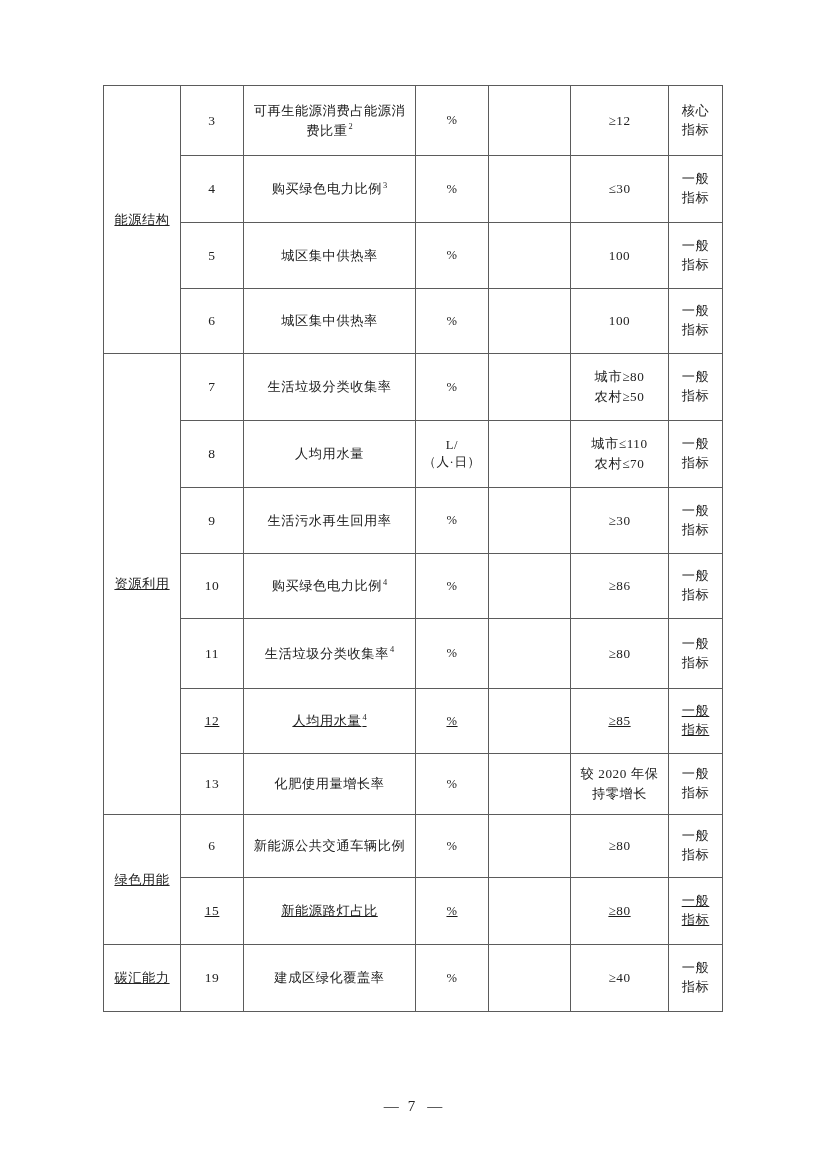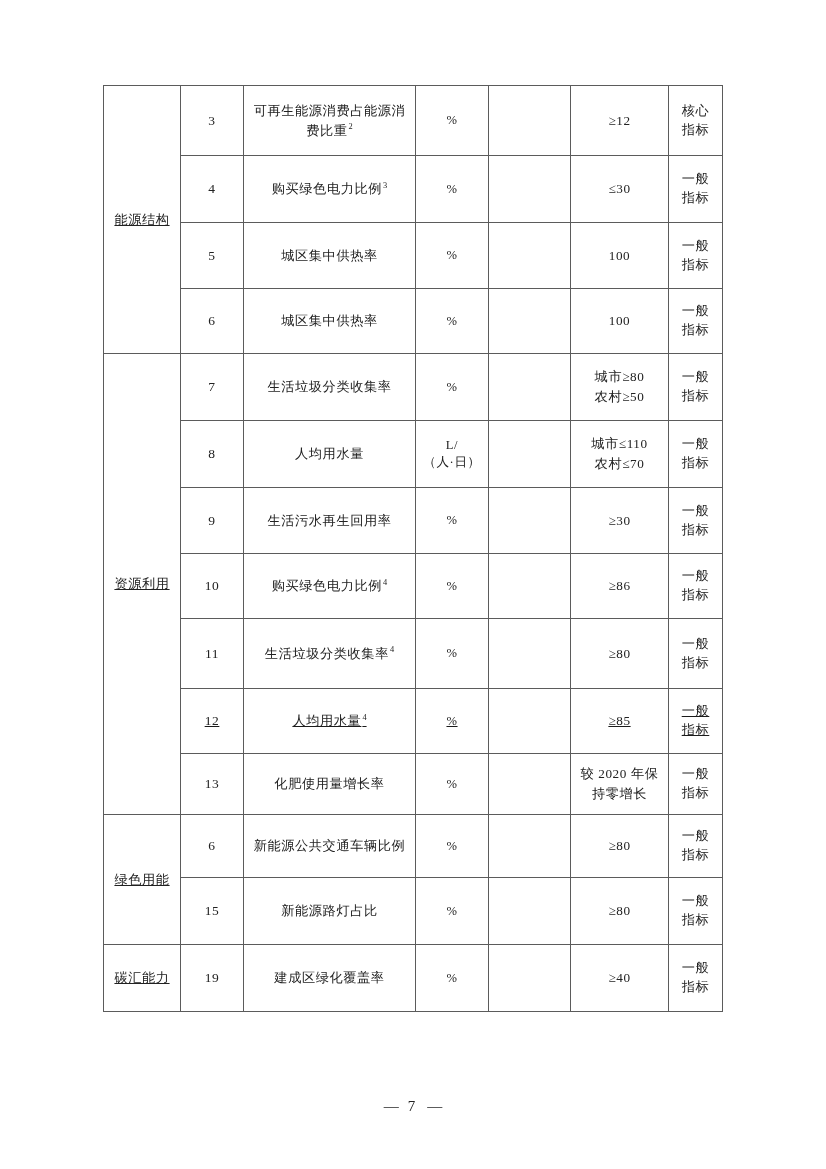--- a/index.html
+++ b/index.html
@@ -232,21 +232,21 @@
         <tr style="height: 63px;">
           <td class="category" rowspan="2">绿色用能</td>
           <td class="no">6</td>
           <td class="name"><span>新能源公共交通车辆比例</span></td>
           <td class="unit" style="white-space: pre-line;">%</td>
           <td class="blank"></td>
           <td class="target">≥80</td>
           <td class="type">一般
 指标</td>
         </tr>
-        <tr style="height: 67px;">
+        <tr style="height: 67px; text-decoration: underline;">
           <td class="no">15</td>
           <td class="name"><span>新能源路灯占比</span></td>
           <td class="unit" style="white-space: pre-line;">%</td>
           <td class="blank"></td>
           <td class="target">≥80</td>
           <td class="type">一般
 指标</td>
         </tr>
         <tr style="height: 67px;">
           <td class="category" rowspan="1">碳汇能力</td>

